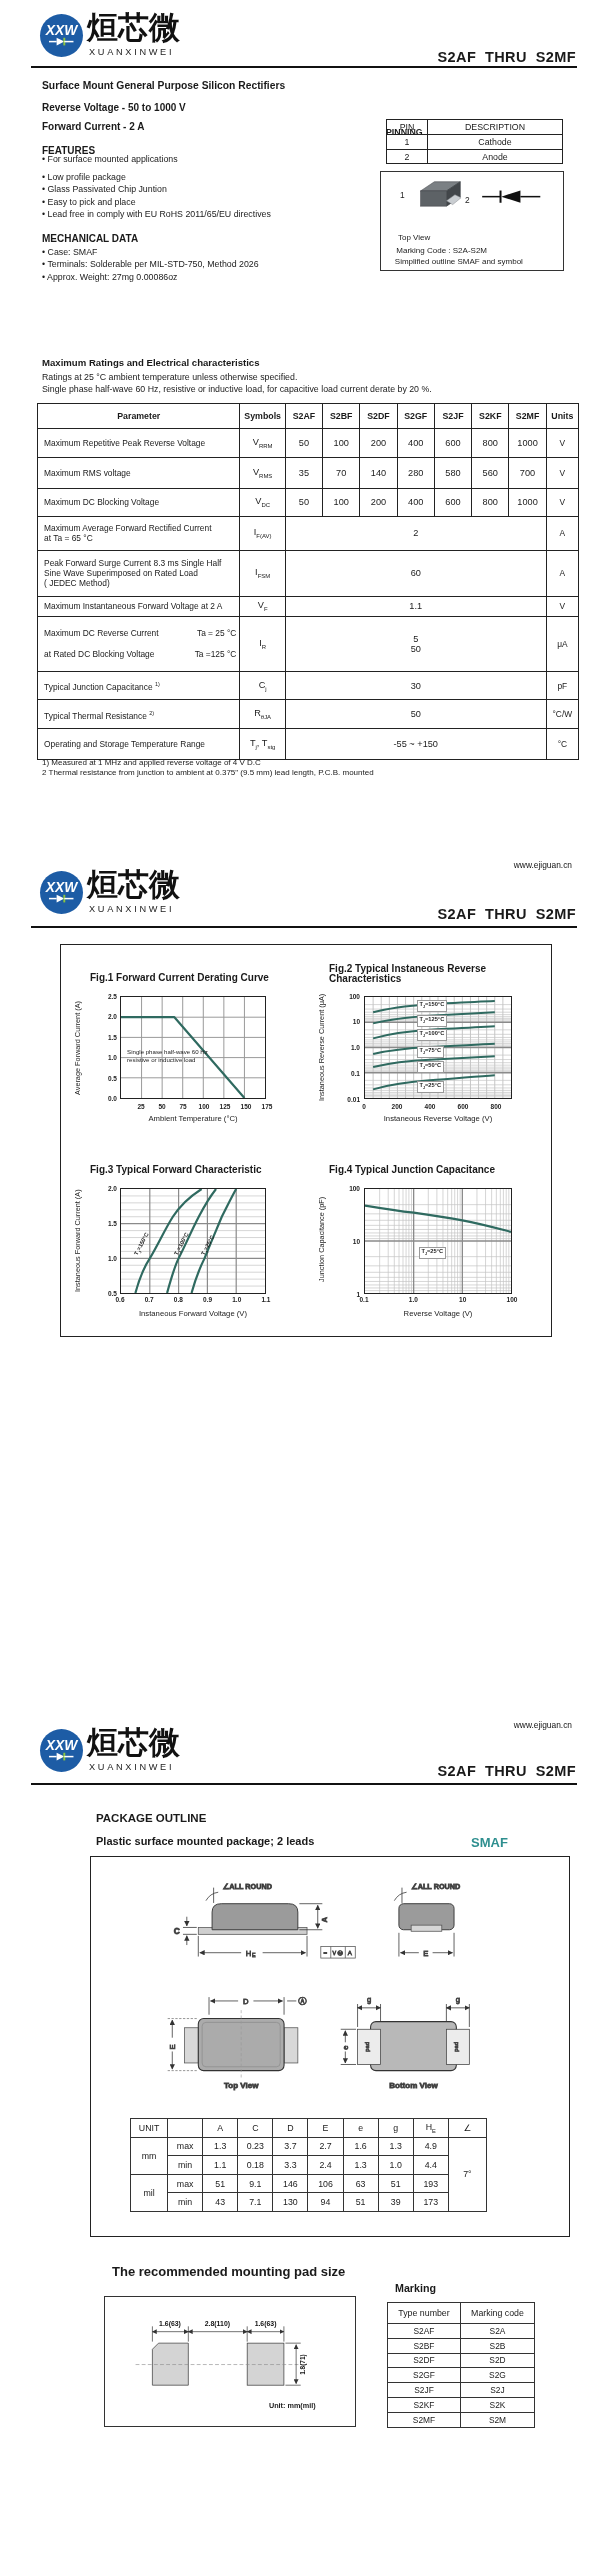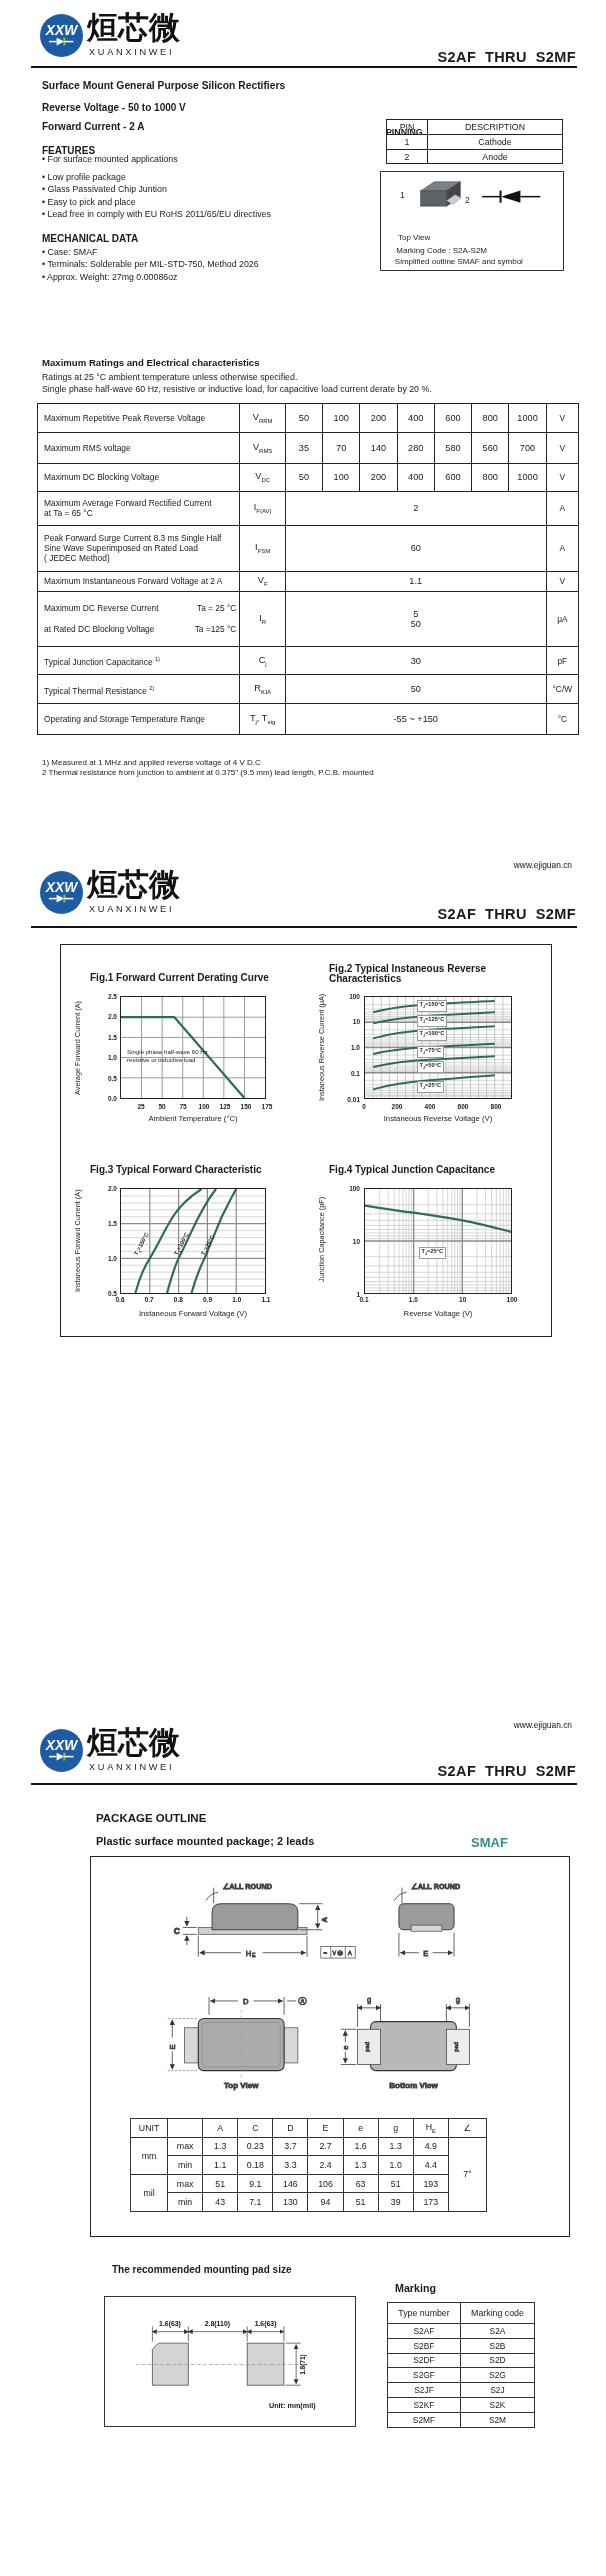--- a/index.html
+++ b/index.html
@@ -164,20 +164,32 @@
     <col style="width:37px">
       <col style="width:37px">
       <col style="width:37px">
       <col style="width:37px">
     <col style="width:37px">
       <col style="width:37px">
       <col style="width:37px">
       <col style="width:32px">
   </colgroup>
   <tbody>
+      <tr class="hd" style="height:25px">
+    <td>Parameter</td>
+    <td>Symbols</td>
+    <td>S2AF</td>
+    <td>S2BF</td>
+    <td>S2DF</td>
+    <td>S2GF</td>
+    <td>S2JF</td>
+    <td>S2KF</td>
+    <td>S2MF</td>
+    <td>Units</td>
+  </tr>
   <tr style="height:29px">
     <td class="param">Maximum Repetitive Peak Reverse Voltage</td>
     <td><span>V</span><sub>RRM</sub></td>
     <td>50</td>
     <td>100</td>
     <td>200</td>
     <td>400</td>
     <td>600</td>
     <td>800</td>
     <td>1000</td>
@@ -588,21 +600,21 @@
     <td>7.1</td>
     <td>130</td>
     <td>94</td>
     <td>51</td>
     <td>39</td>
     <td>173</td>
   </tr>
 </tbody>
   </table>
 
-<div class="abs b" style="left:112px;top:2264px;font-size:10px">The recommended mounting pad size</div>
+<div class="abs b" style="left:112px;top:2264px;font-size:13px">The recommended mounting pad size</div>
 <div class="abs b" style="left:395px;top:2282px;font-size:10.7px">Marking</div>
 
 <div class="padbox">
 <svg width="250" height="129" viewBox="0 0 327 168">
   <defs>
     <marker id="ar2" viewBox="0 0 10 10" refX="9" refY="5" markerWidth="7" markerHeight="7" orient="auto-start-reverse">
       <path d="M0,0L10,5L0,10z" fill="#333"></path>
     </marker>
   </defs>
   <polygon points="70,60 109,60 109,115 62,115 62,68" fill="#d4d4d4" stroke="#444"></polygon>

